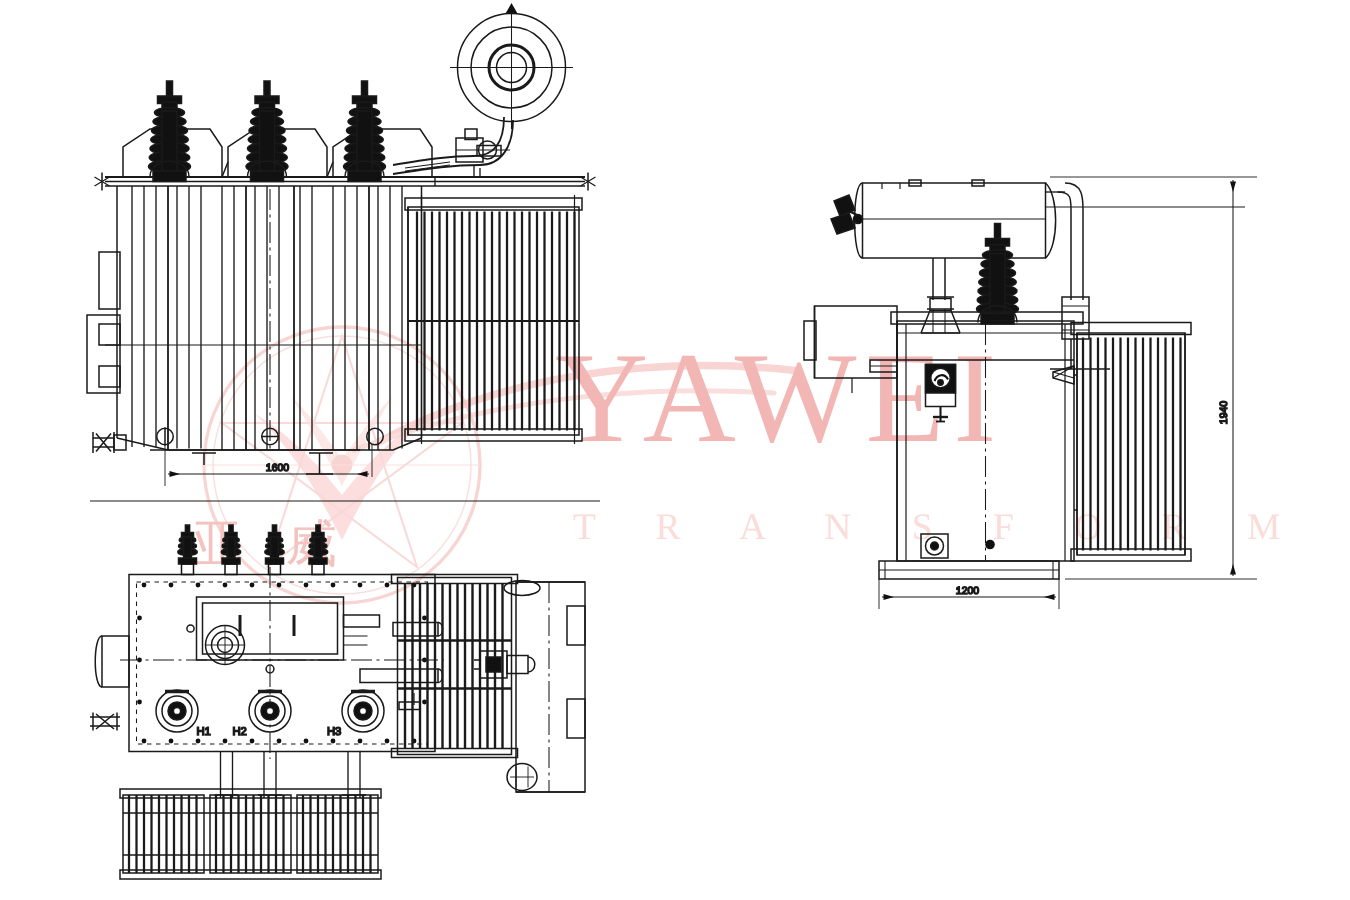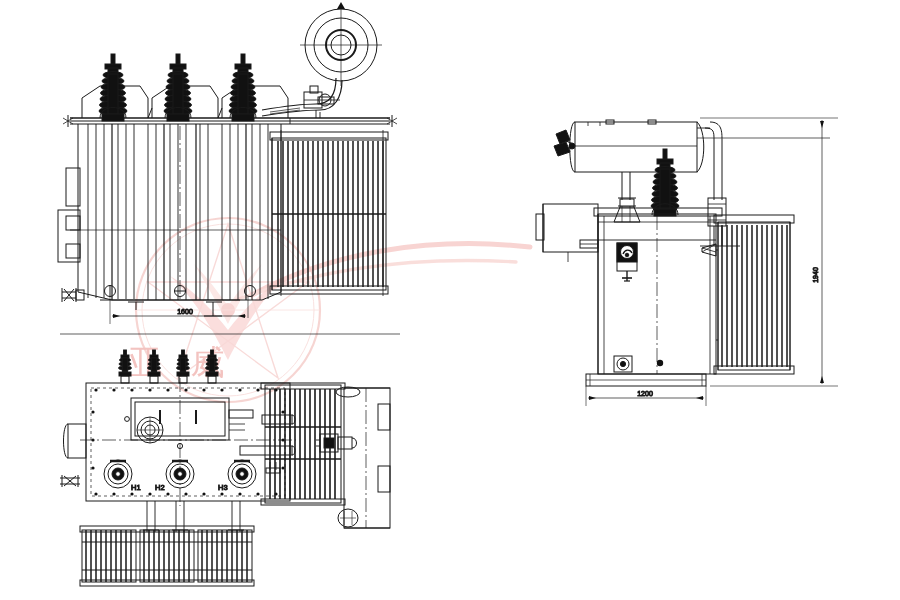--- a/index.html
+++ b/index.html
@@ -37,20 +37,22 @@
       <circle r="7" fill="#f2b2ae"></circle>
       <path d="M-92,0 L92,0" stroke="#f4c4c1" stroke-width="0.8"></path>
     </g>
 
     <g opacity="0.75">
       <path d="M252,295 C330,252 430,236 530,247" fill="none" stroke="#f6c6c3" stroke-width="5" stroke-linecap="round"></path>
       <path d="M236,300 C322,268 416,256 516,262" fill="none" stroke="#f8d3d0" stroke-width="3.4" stroke-linecap="round"></path>
     </g>
   </svg>
 
+  <div class="wm" id="wm-text">YAWEI</div>
+  <div class="wm" id="wm-sub">T R A N S F O R M</div>
   <div class="wm" id="wm-cn">亚  威</div>
 
   <svg width="900" height="600">
     <defs>
       <g id="bushingHV">
 
         <rect x="-2" y="-66" width="4" height="12" fill="#111"></rect>
         <rect x="-8" y="-56" width="16" height="5" fill="#111"></rect>
         <rect x="-5" y="-52" width="10" height="4" fill="#111"></rect>
         <ellipse cx="0" cy="-45" rx="10" ry="3.4" fill="#111"></ellipse>

